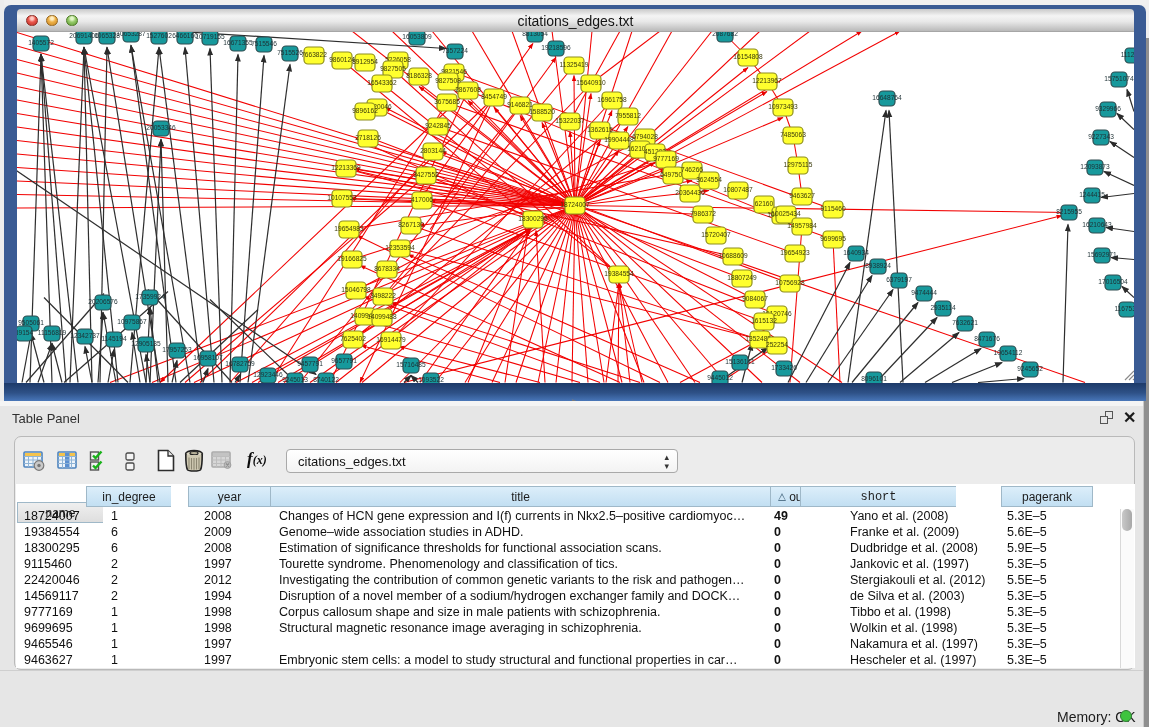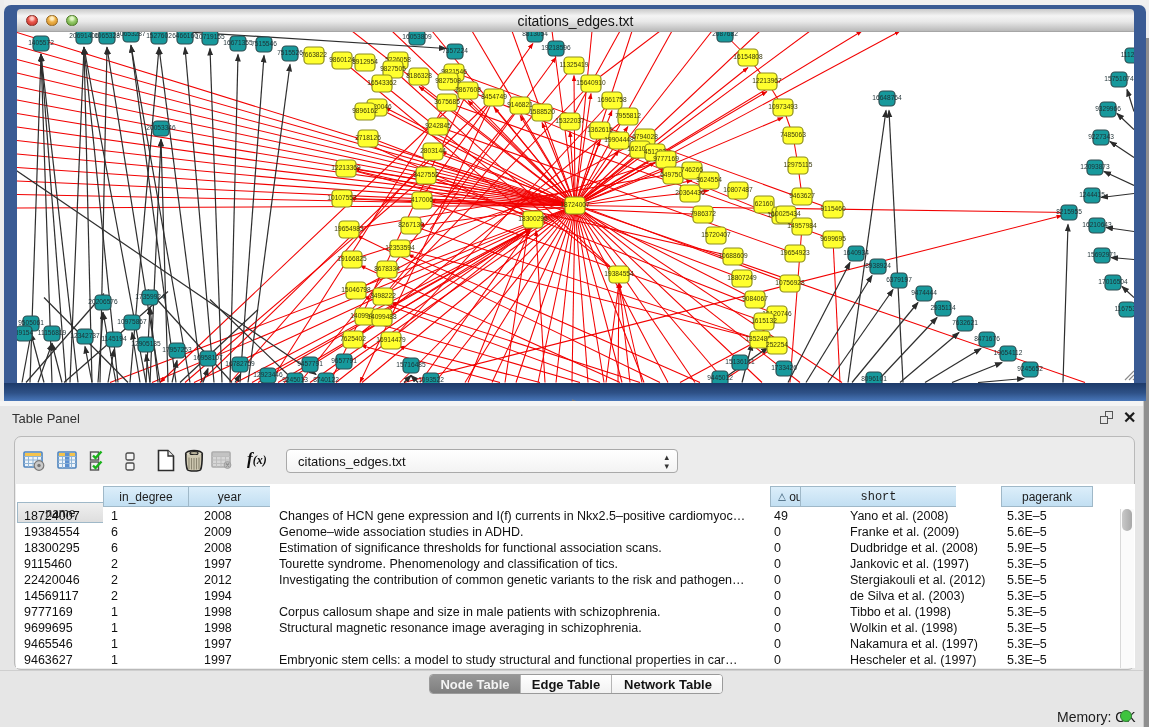--- a/index.html
+++ b/index.html
@@ -49,37 +49,37 @@
 #combo { position:absolute; left:286px; top:449px; width:392px; height:24px; background:linear-gradient(#ffffff,#f3f3f3);
   border:1px solid #a9a9a9; border-radius:4px; }
 #combo .txt { position:absolute; left:11px; top:4px; font-size:13px; color:#111; }
 #combo .arr { position:absolute; right:8px; top:3px; font-size:9px; color:#333; line-height:9px; text-align:center; }
 
 
 #tablewrap { position:absolute; left:16px; top:484px; width:1119px; height:184px; background:#ffffff; }
 .th { position:absolute; top:486px; height:21px; background:linear-gradient(#dceefa,#c2dff2);
   border:1px solid #9fb8c8; border-right:none; font-size:12px; color:#1c1c1c; text-align:center; line-height:20px; }
 .th0 { left:17px;  width:86px; background:linear-gradient(#efefef,#dedede);margin-top:16px; }
-.th1 { left:103px; width:85px; }
+.th1 { left:86px; width:85px; }
 .th2 { left:188px; width:82px; }
 .th3 { left:270px; width:500px; }
 .th4 { left:770px; width:75px; }
 .th5 { left:800px; width:156px;font-family:Liberation Mono, monospace; }
 .th6 { left:1001px; width:92px; border-right:1px solid #9fb8c8; }
 .th4 .tri { display:inline-block; width:0; height:0; border-left:4.5px solid transparent; border-right:4.5px solid transparent;
   border-bottom:8px solid #58788e; position:relative; top:0px; margin-right:3px; }
 .th4 .tri:after { content:""; position:absolute; left:-3px; top:2.2px; width:0; height:0;
   border-left:3px solid transparent; border-right:3px solid transparent; border-bottom:5.2px solid #cfe6f5; }
 .trow { position:absolute; left:17px; width:1077px; height:16px; font-size:12.5px; color:#101010; white-space:nowrap; }
 .trow .c { position:absolute; top:1px; overflow:hidden; }
 .c0 { left:7px;   width:86px; }
 .c1 { left:94px;  width:85px; }
 .c2 { left:187px; width:80px; }
 .c3 { left:262px; width:496px; }
-.c4 { left:757px; width:70px; }
+.c4 { left:757px; width:70px;font-weight:bold; }
 .c5 { left:833px; width:160px; }
 .c6 { left:990px; width:95px; }
 
 
 #vscroll { position:absolute; left:1120px; top:509px; width:14px; height:159px; background:#fbfbfb; border-left:1px solid #d9d9d9; }
 #vthumb { position:absolute; left:1122px; top:509px; width:10px; height:22px; background:linear-gradient(90deg,#c9c9c9,#a8a8a8); border-radius:5px; }
 
 
 #tabs { position:absolute; left:429px; top:674px; width:294px; height:20px; border:1px solid #9a9a9a; border-radius:4px;
   background:#ffffff; overflow:hidden; font-size:13px; font-weight:bold; }
@@ -676,20 +676,21 @@
 
   <div id="combo">
       <span class="txt">citations_edges.txt</span>
       <span class="arr">▴<br>▾</span>
     </div>
 
   <div id="tablewrap"></div>
   <div class="th th0">name</div>
   <div class="th th1">in_degree</div>
   <div class="th th2">year</div>
+  <div class="th th3">title</div>
   <div class="th th4"><span class="tri"></span>out_de…</div>
   <div class="th th5">short</div>
   <div class="th th6">pagerank</div>
   <div class="trow" style="top:508px">
 <span class="c c0">18724007</span>
       <span class="c c1">1</span>
       <span class="c c2">2008</span>
       <span class="c c3">Changes of HCN gene expression and I(f) currents in Nkx2.5–positive cardiomyoc…</span>
       <span class="c c4">49</span>
       <span class="c c5">Yano et al. (2008)</span>
@@ -728,20 +729,21 @@
       <span class="c c2">2012</span>
       <span class="c c3">Investigating the contribution of common genetic variants to the risk and pathogen…</span>
       <span class="c c4">0</span>
       <span class="c c5">Stergiakouli et al. (2012)</span>
       <span class="c c6">5.5E–5</span>
 </div>
 <div class="trow" style="top:588px">
 <span class="c c0">14569117</span>
       <span class="c c1">2</span>
       <span class="c c2">1994</span>
+      <span class="c c3">Disruption of a novel member of a sodium/hydrogen exchanger family and DOCK…</span>
       <span class="c c4">0</span>
       <span class="c c5">de Silva et al. (2003)</span>
       <span class="c c6">5.3E–5</span>
 </div>
 <div class="trow" style="top:604px">
 <span class="c c0">9777169</span>
       <span class="c c1">1</span>
       <span class="c c2">1998</span>
       <span class="c c3">Corpus callosum shape and size in male patients with schizophrenia.</span>
       <span class="c c4">0</span>
@@ -770,24 +772,19 @@
       <span class="c c1">1</span>
       <span class="c c2">1997</span>
       <span class="c c3">Embryonic stem cells: a model to study structural and functional properties in car…</span>
       <span class="c c4">0</span>
       <span class="c c5">Hescheler et al. (1997)</span>
       <span class="c c6">5.3E–5</span>
 </div>
   <div id="vscroll"></div>
   <div id="vthumb"></div>
 
-  <div id="tabs">
-    <div class="seg s0">Node Table</div>
-    <div class="seg s1">Edge Table</div>
-    <div class="seg s2">Network Table</div>
-  </div>
   <div id="memory">Memory: OK</div>
   <div id="memdot"></div>
   <div id="topstrip"></div>
   <div id="leftstrip"></div>
   <div id="rightstrip-top"></div>
   <div id="rightstrip-bot"></div>
 </div>
 
 </body></html>

